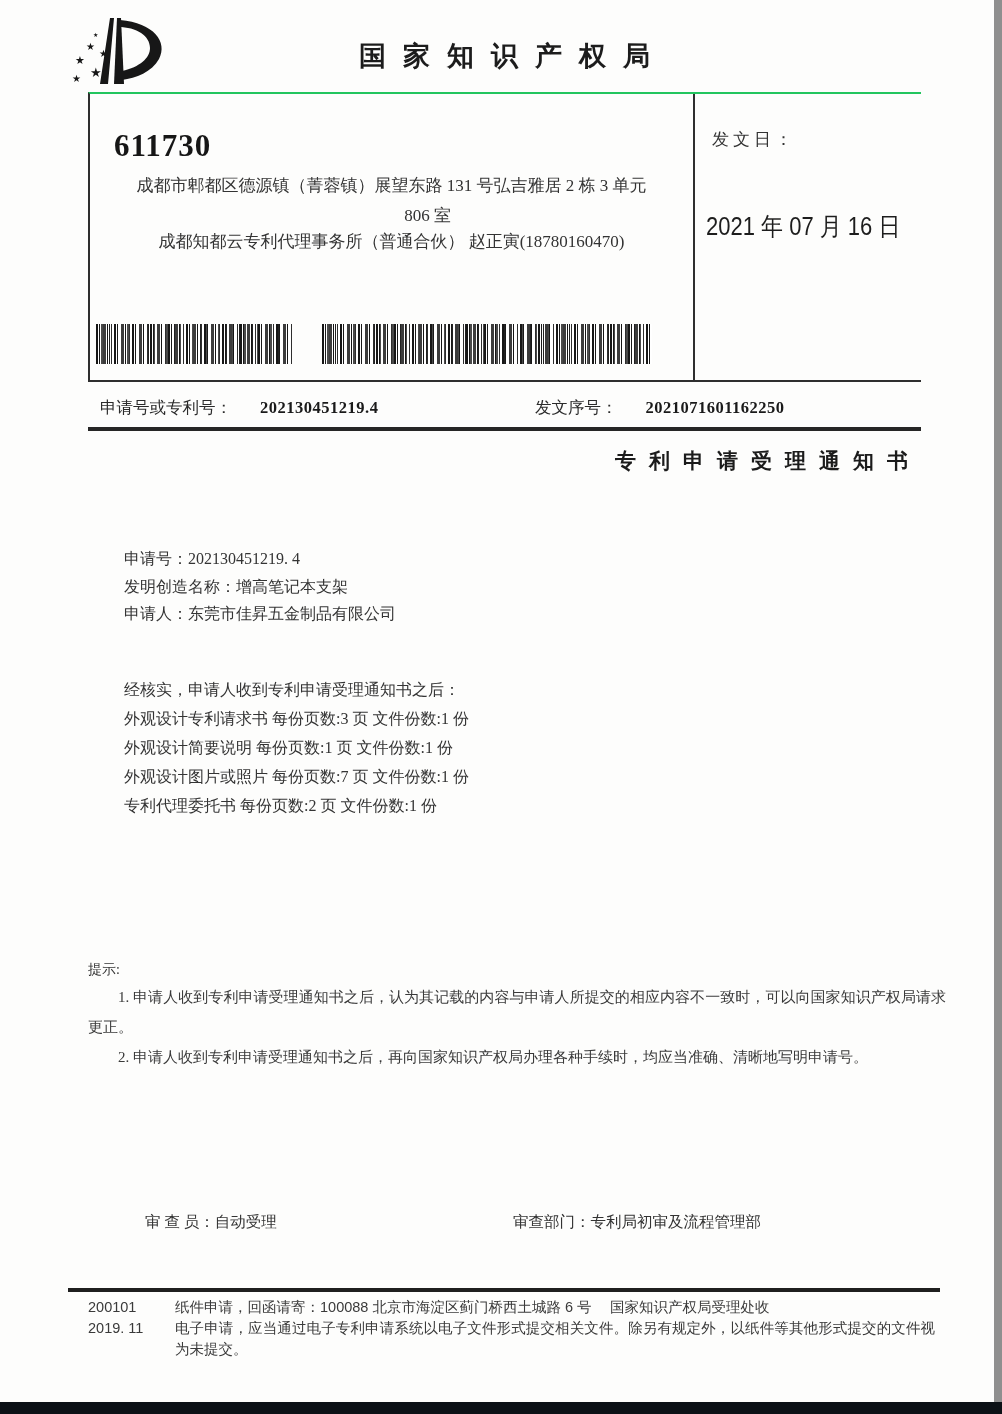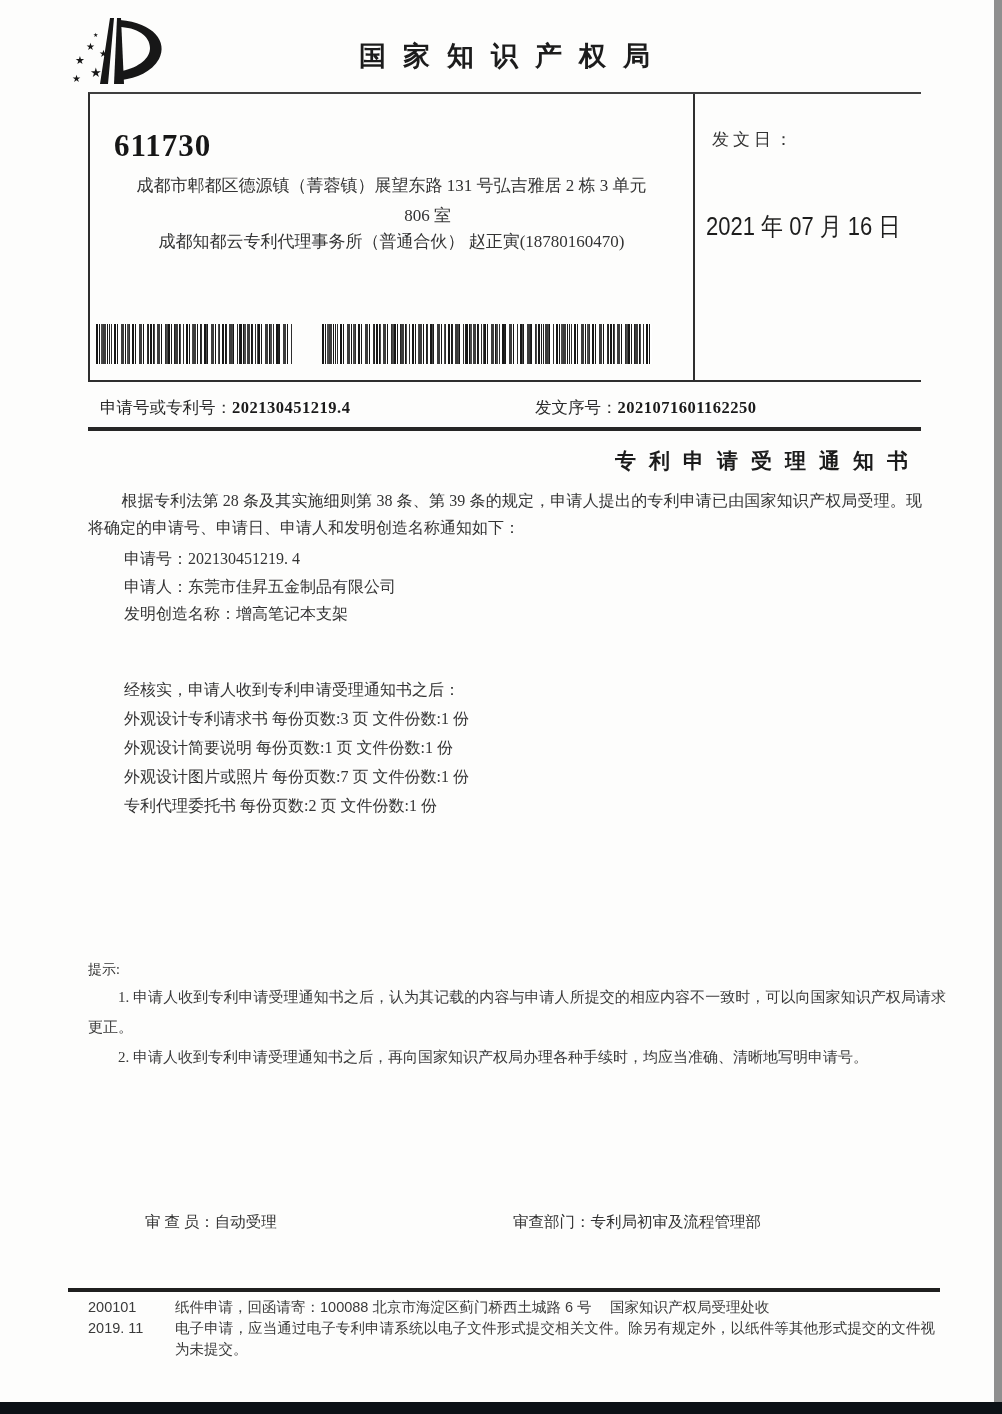--- a/index.html
+++ b/index.html
@@ -12,21 +12,21 @@
   
   .logo { position:absolute; left:60px; top:10px; width:120px; height:84px; }
   .agency-title {
     position:absolute; top:38px; left:88px; width:833px; text-align:center;
     font-size:27px; font-weight:bold; color:#1c1c1c;
     letter-spacing:17px; padding-left:17px; white-space:nowrap;
   }
   
   .topbox {
     position:absolute; left:88px; top:92px; width:833px; height:290px;
-    border-top:2px solid #404040; border-left:2px solid #2e2e2e; border-bottom:2px solid #2e2e2e;
+    border-top:2px solid #22c55e; border-left:2px solid #2e2e2e; border-bottom:2px solid #2e2e2e;
   }
   .topbox .divider { position:absolute; left:603px; top:0; bottom:0; width:2px; background:#2e2e2e; }
   .mailcode { position:absolute; left:24px; top:34px; font-size:31px; font-weight:bold; color:#161616; letter-spacing:1px; }
   .addr-line1 { position:absolute; left:0; top:80px; width:603px; text-align:center; font-size:17px; color:#333; }
   .addr-line2 { position:absolute; left:0; top:110px; width:603px; text-align:center; font-size:17px; color:#333;margin-left:36px; }
   .agent-line { position:absolute; left:0; top:136px; width:603px; text-align:center; font-size:17px; color:#333; }
   .barcode {
     position:absolute; top:230px; height:40px; background-color:#fff;
     background-image:
       repeating-linear-gradient(90deg,#161616 0 2px,transparent 2px 3px,#1a1a1a 3px 4px,transparent 4px 7px,#3c3c3c 7px 10px,transparent 10px 11px,#161616 11px 12px,transparent 12px 15px,#2e2e2e 15px 16px,transparent 16px 18px),
@@ -37,21 +37,21 @@
   .date-label { position:absolute; left:622px; top:34px; font-size:17px; color:#333; letter-spacing:4px; }
   .date-value {
     position:absolute; left:616px; top:116px; font-family:"Liberation Sans","DejaVu Sans",sans-serif;
     font-size:25px; color:#1d1d1d; white-space:nowrap;
     transform:scaleX(0.88); transform-origin:left center; letter-spacing:0px;
   }
   
   .refrow { position:absolute; left:88px; top:397px; width:833px; height:28px; font-size:16.5px; }
   .refrow .pair1 { position:absolute; left:12px; top:0; }
   .refrow .pair2 { position:absolute; left:447px; top:0; }
-  .refrow .num { font-weight:bold; color:#1a1a1a; letter-spacing:0.5px; }
+  .refrow .num { font-weight:bold; color:#1a1a1a; letter-spacing:0.5px;margin-left:28px; }
   .rule-thick { position:absolute; left:88px; top:427px; width:833px; height:4px; background:#262626; }
   
   .notice-title {
     position:absolute; left:88px; top:447px; width:833px; text-align:right;
     font-size:21px; font-weight:bold; color:#1b1b1b;
     letter-spacing:13px; padding-left:13px; white-space:nowrap;
   }
   .para {
     position:absolute; left:88px; top:487px; width:834px;
     font-size:16px; line-height:27px; text-indent:2.1em; color:#343434;
@@ -112,26 +112,25 @@
     <div class="date-value">2021 年 07 月 16 日</div>
   </div>
 
   <div class="refrow">
     <span class="pair1"><span>申请号或专利号：</span><span class="num">202130451219.4</span></span>
     <span class="pair2"><span>发文序号：</span><span class="num">2021071601162250</span></span>
   </div>
   <div class="rule-thick"></div>
 
   <div class="notice-title">专利申请受理通知书</div>
-  <div class="para">根据专利法第 28 条及其实施细则第 38 条、第 39 条的规定，申请人提出的专利申请已由国家知识产权局受理。现将确定的申请号、申请日、申请人和发明创造名称通知如下：</div>
 
   <div class="fields">
     <div>申请号：202130451219. 4</div>
+    <div>发明创造名称：增高笔记本支架</div>
     <div>申请人：东莞市佳昇五金制品有限公司</div>
-    <div>发明创造名称：增高笔记本支架</div>
   </div>
 
   <div class="received">
     <div>经核实，申请人收到专利申请受理通知书之后：</div>
     <div>外观设计专利请求书  每份页数:3 页  文件份数:1 份</div>
     <div>外观设计简要说明  每份页数:1 页  文件份数:1 份</div>
     <div>外观设计图片或照片  每份页数:7 页  文件份数:1 份</div>
     <div>专利代理委托书  每份页数:2 页  文件份数:1 份</div>
   </div>
 

